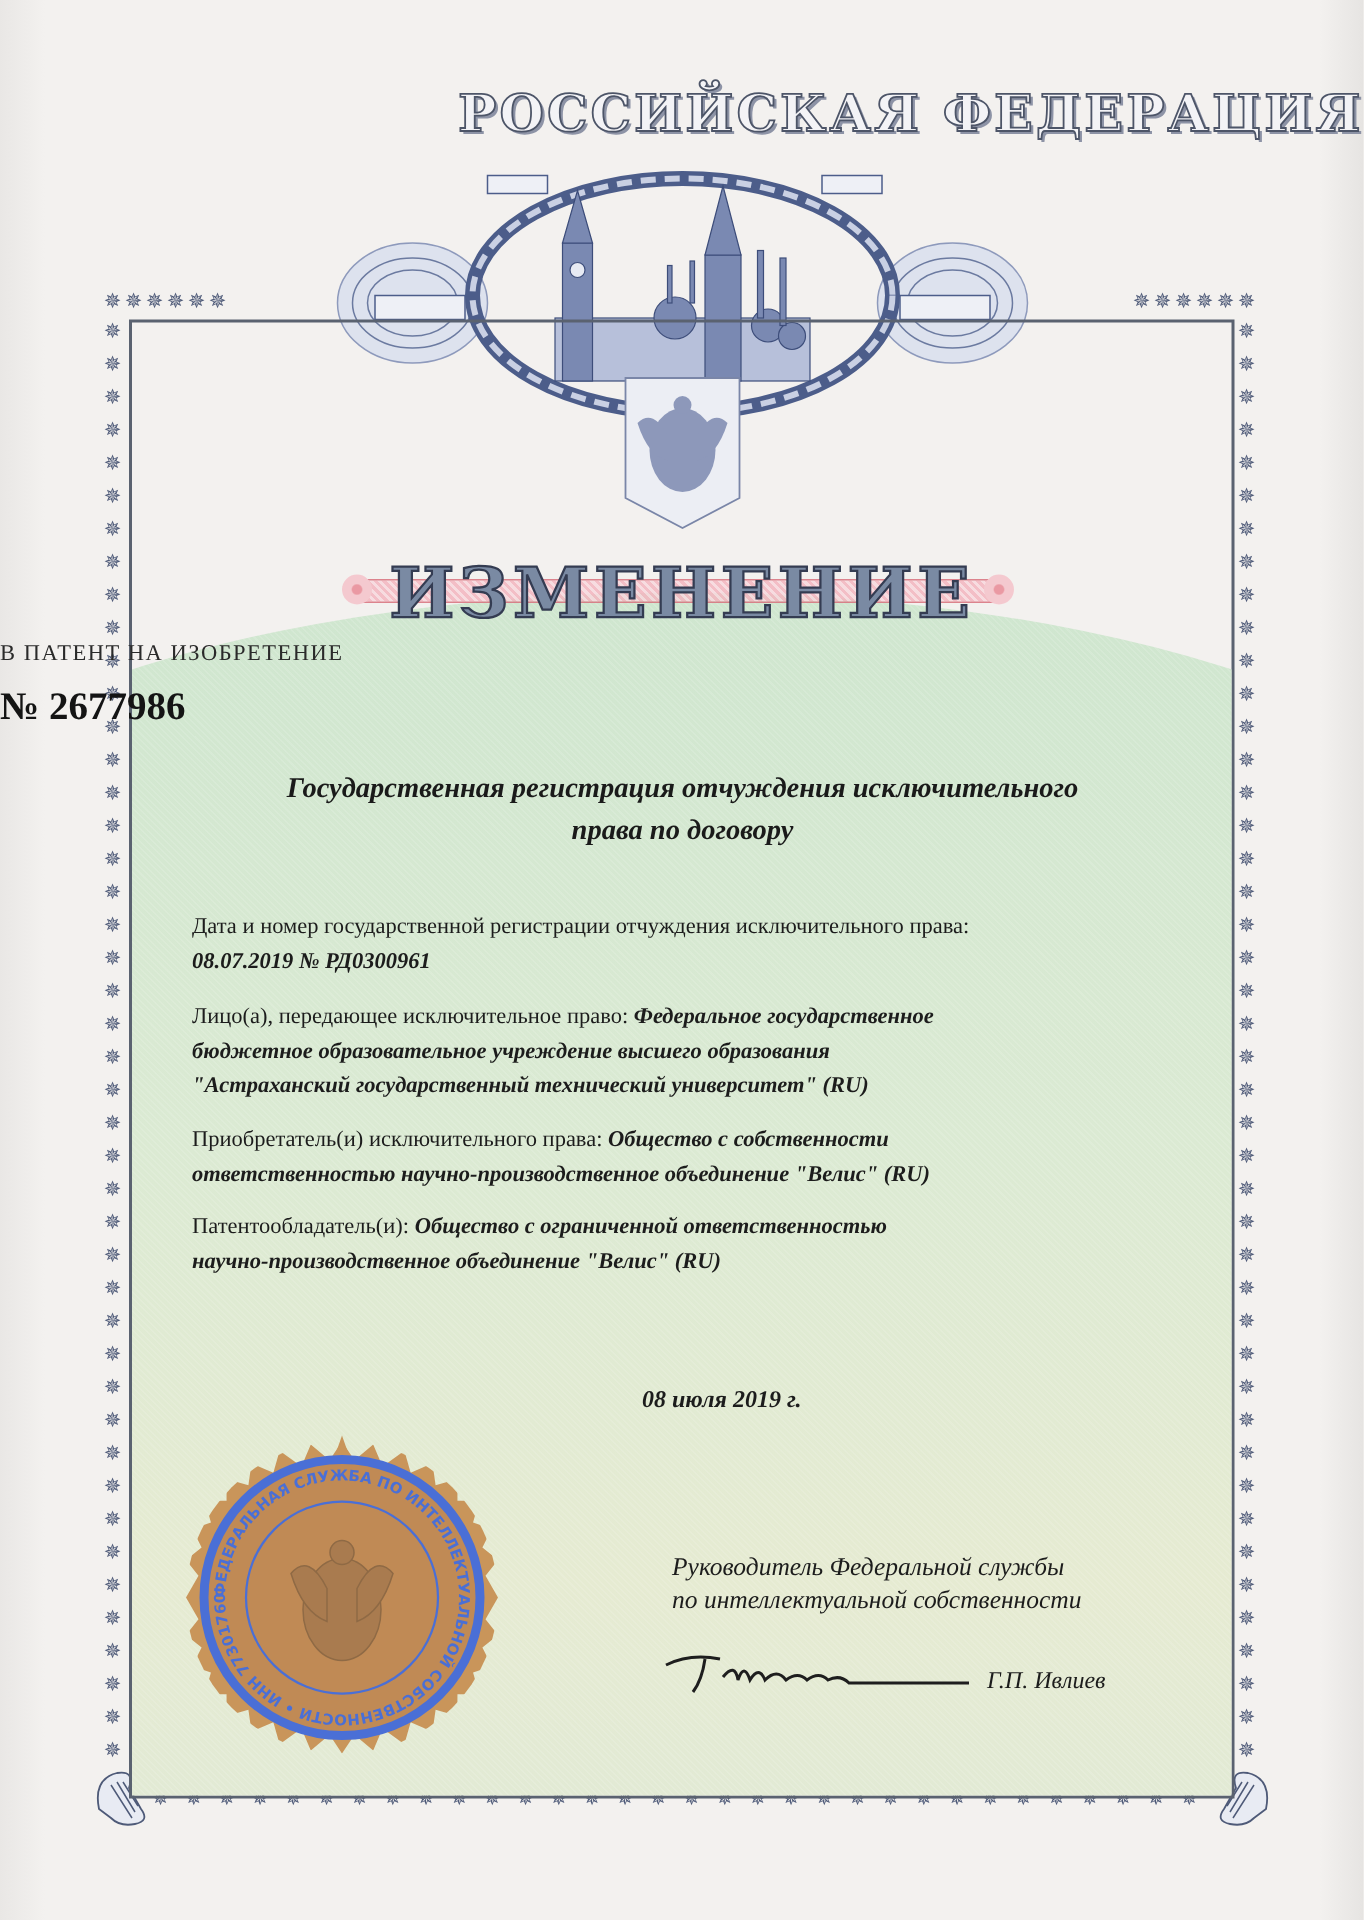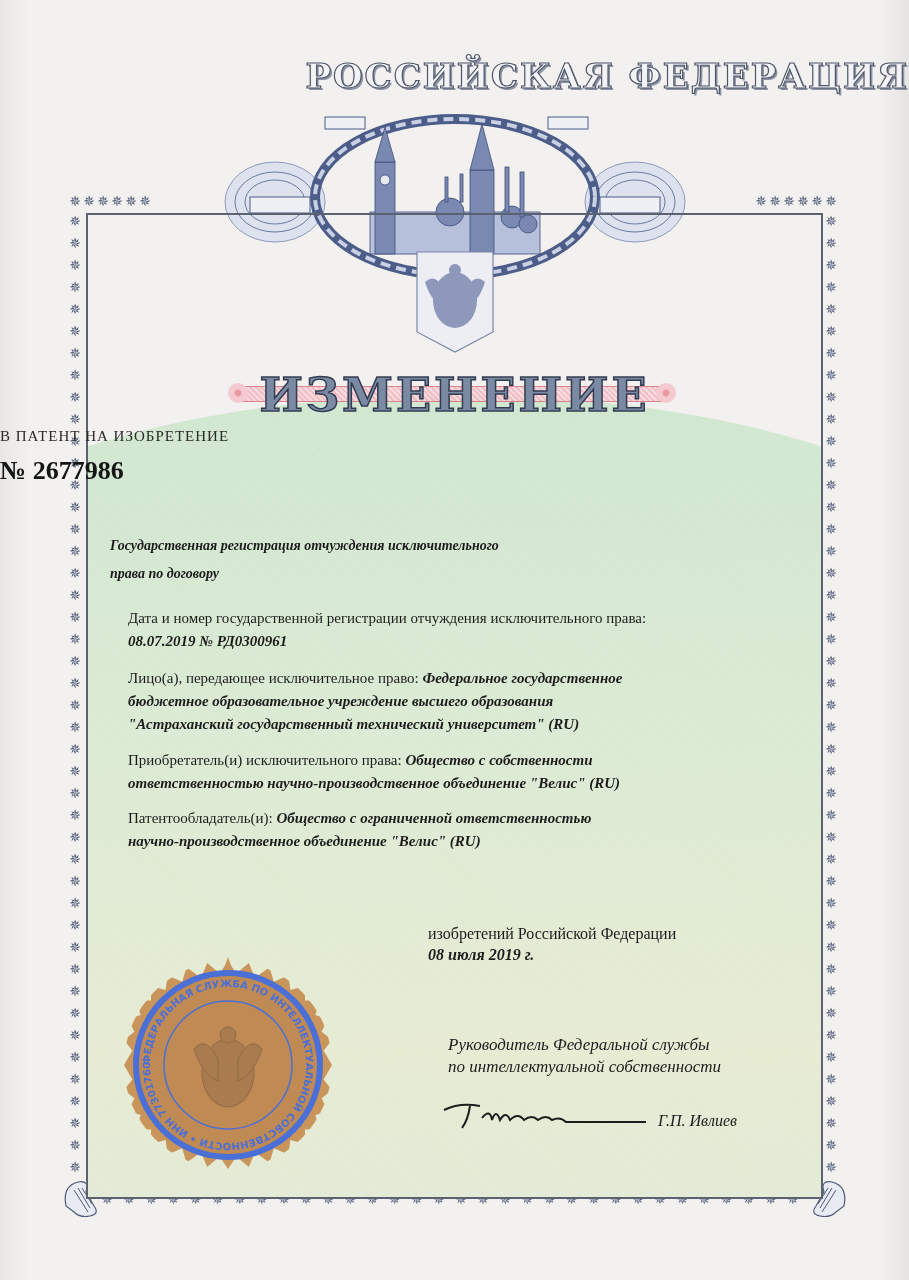--- a/index.html
+++ b/index.html
@@ -62,22 +62,22 @@
   .red-band::after { right: -12px; }
   .subtitle {
     position: absolute; left: 0; width: 909px; top: 428px; text-align: left;
     font-size: 15px; letter-spacing: 1px; color: #2a2a2a;
   }
   .patent-number {
     position: absolute; left: 0; width: 909px; top: 456px; text-align: left;
     font-size: 26px; font-weight: bold; color: #141414;
   }
   .doc-title {
-    position: absolute; left: 110px; width: 690px; top: 532px; text-align: left;
-    font-size: 14px; font-weight: bold; font-style: italic; line-height: 28px; color: #1a1a1a;
+    position: absolute; left: 110px; width: 690px; top: 512px; text-align: center;
+    font-size: 19px; font-weight: bold; font-style: italic; line-height: 28px; color: #1a1a1a;
   }
   .field { position: absolute; left: 128px; width: 680px; font-size: 15px; line-height: 23px; color: #1c1c1c; }
   .field .label { font-weight: normal; }
   .field .value { font-weight: bold; font-style: italic; }
   .field.f1 { top: 607px; }
   .field.f2 { top: 667px; }
   .field.f3 { top: 749px; }
   .field.f4 { top: 807px; }
   .field .indent { display: block; margin-left: 27px; }
   .registry {
@@ -331,21 +331,20 @@
   <span class="label">Приобретатель(и) исключительного права: </span><span class="value">Общество с собственности</span><br>
   <span class="value">ответственностью научно-производственное объединение "Велис" (RU)</span>
 </div>
 
 <div class="field f4">
   <span class="label">Патентообладатель(и): </span><span class="value">Общество с ограниченной ответственностью</span><br>
   <span class="value">научно-производственное объединение "Велис" (RU)</span>
 </div>
 
 <div class="registry">
-  <div>изобретений Российской Федерации</div>
   <div class="date">08 июля 2019 г.</div>
 </div>
 
 <div class="signer-title">
   <div>Руководитель Федеральной службы</div>
   <div>по интеллектуальной собственности</div>
 </div>
 
 <svg class="signature-line" viewBox="0 0 210 34">
   <path d="M4 12 Q20 4 40 8 M30 8 Q28 22 22 30 M42 20 Q50 10 52 22 Q56 10 60 22 Q66 12 70 22 Q78 14 84 22 Q92 16 98 22 Q106 16 112 22 Q120 18 126 24 L206 24" fill="none" stroke="#1e1e1e" stroke-width="2"></path>

